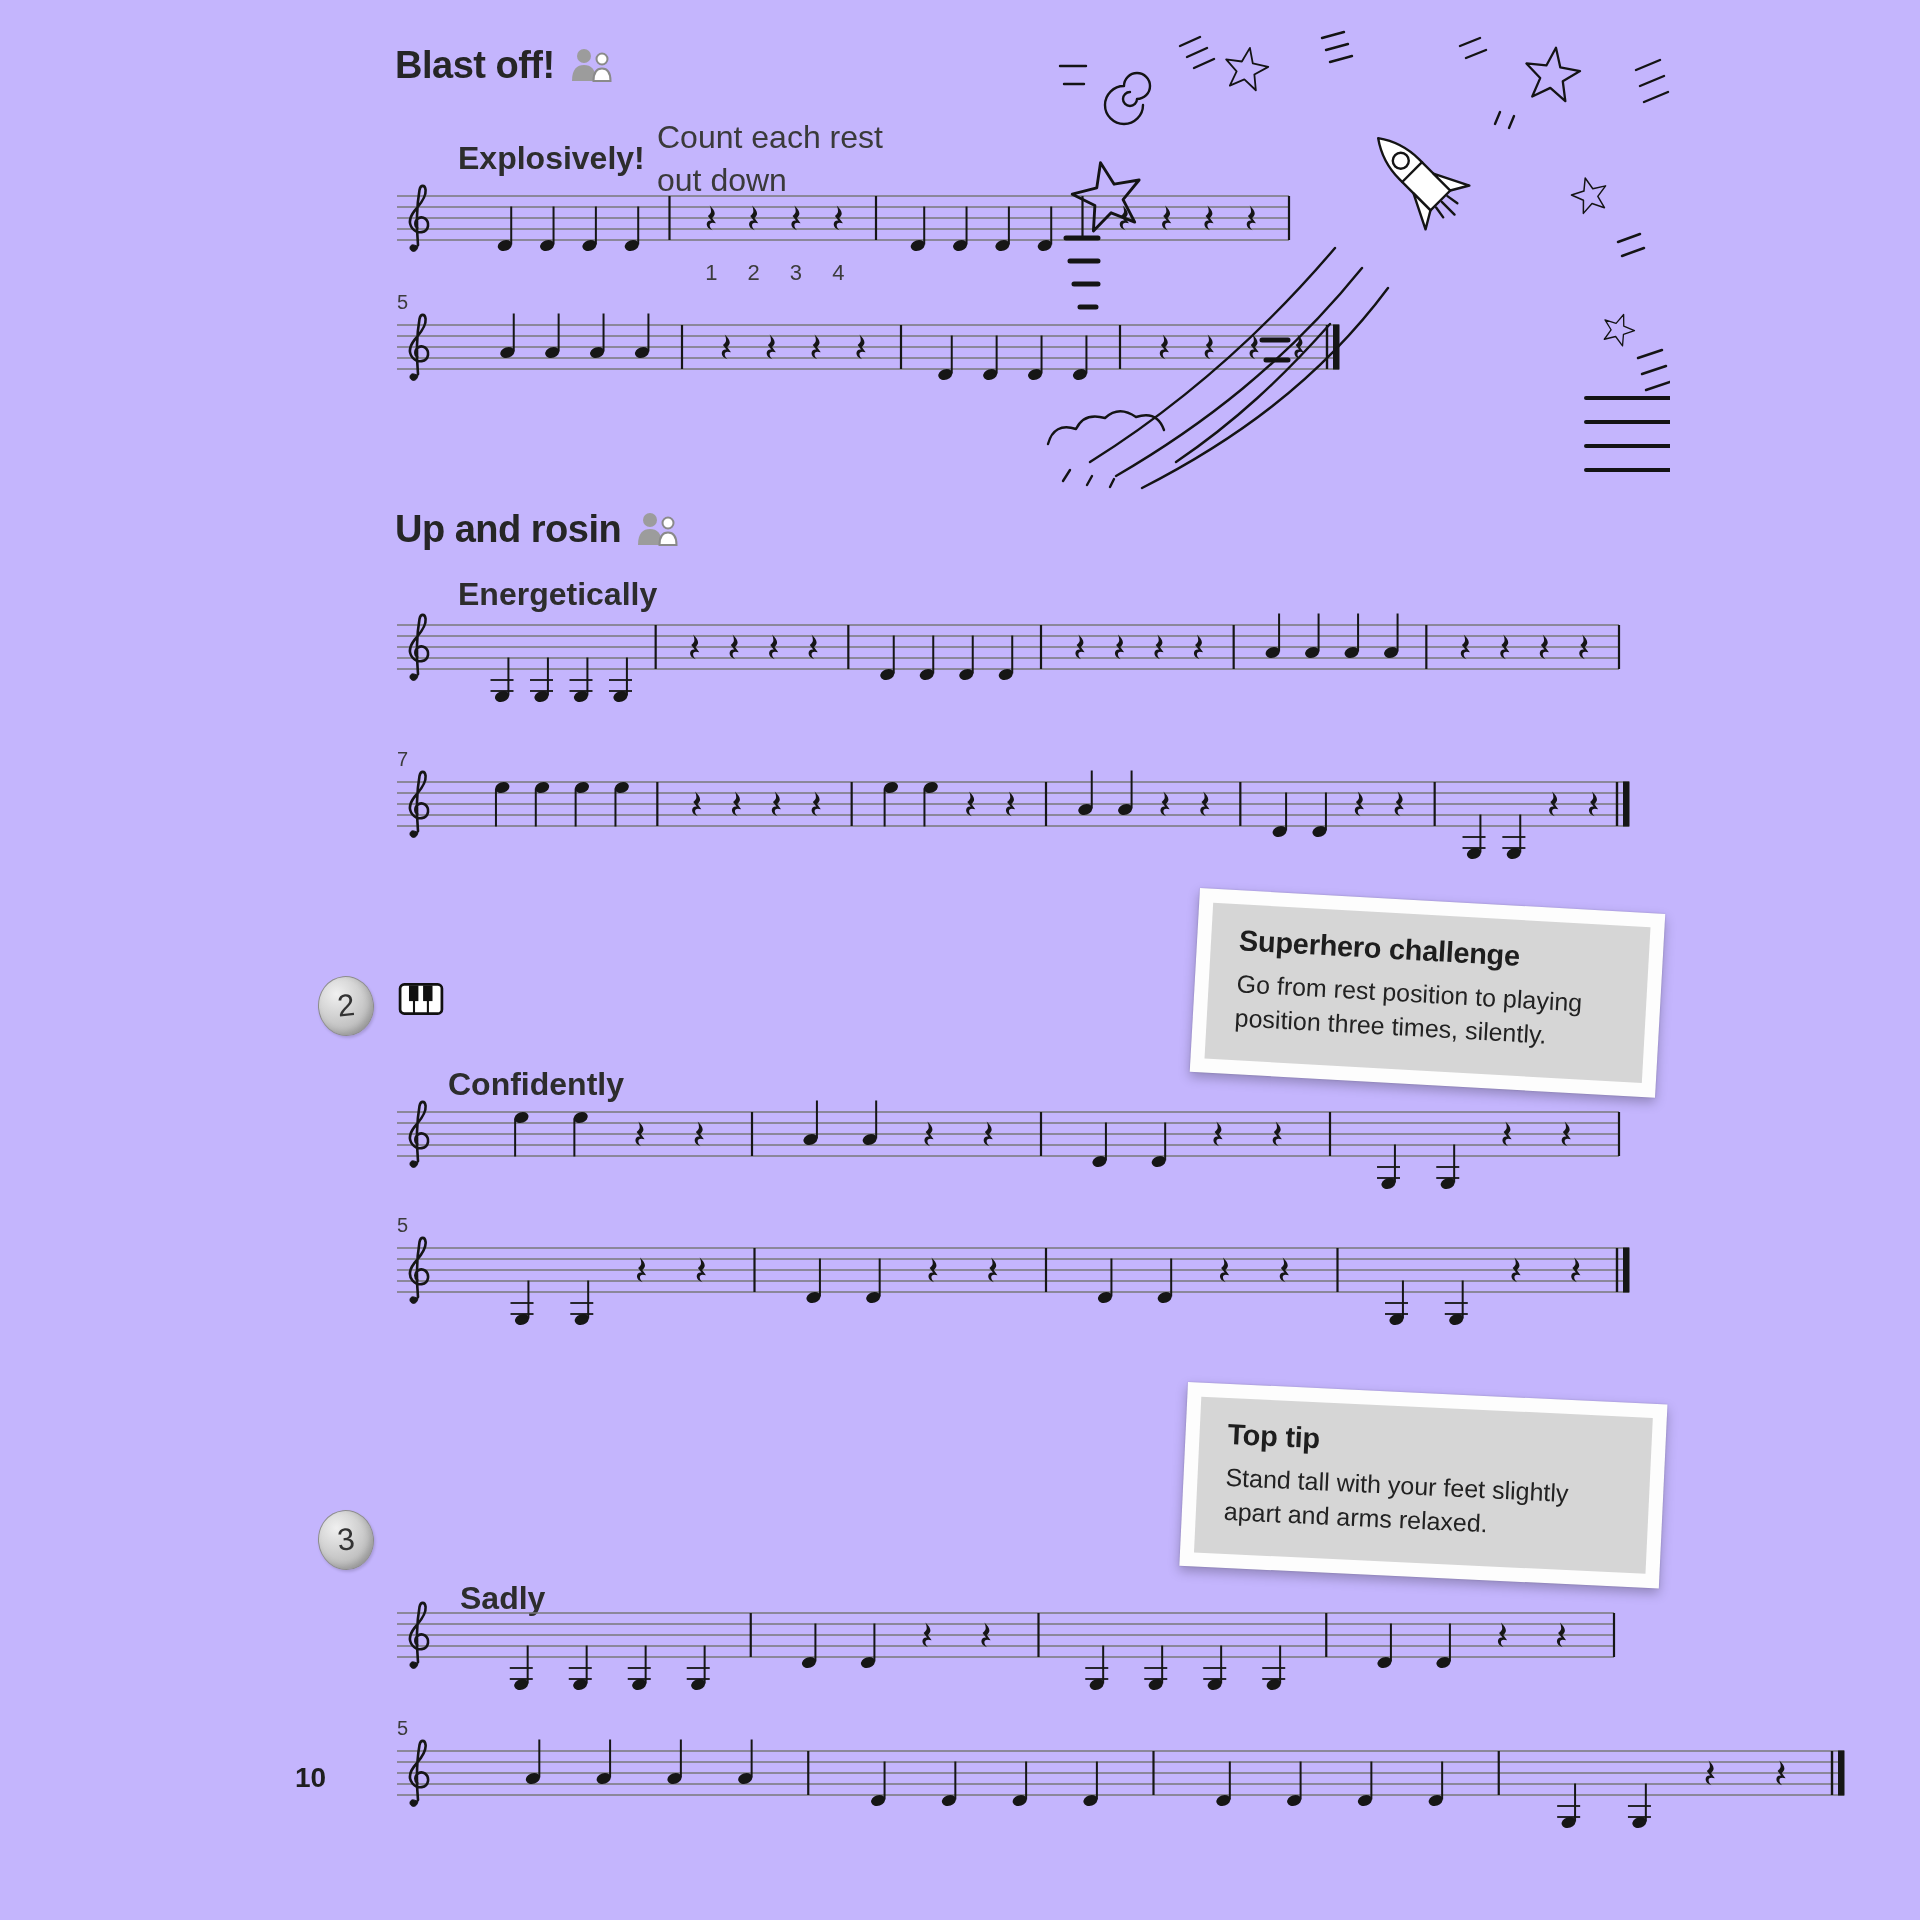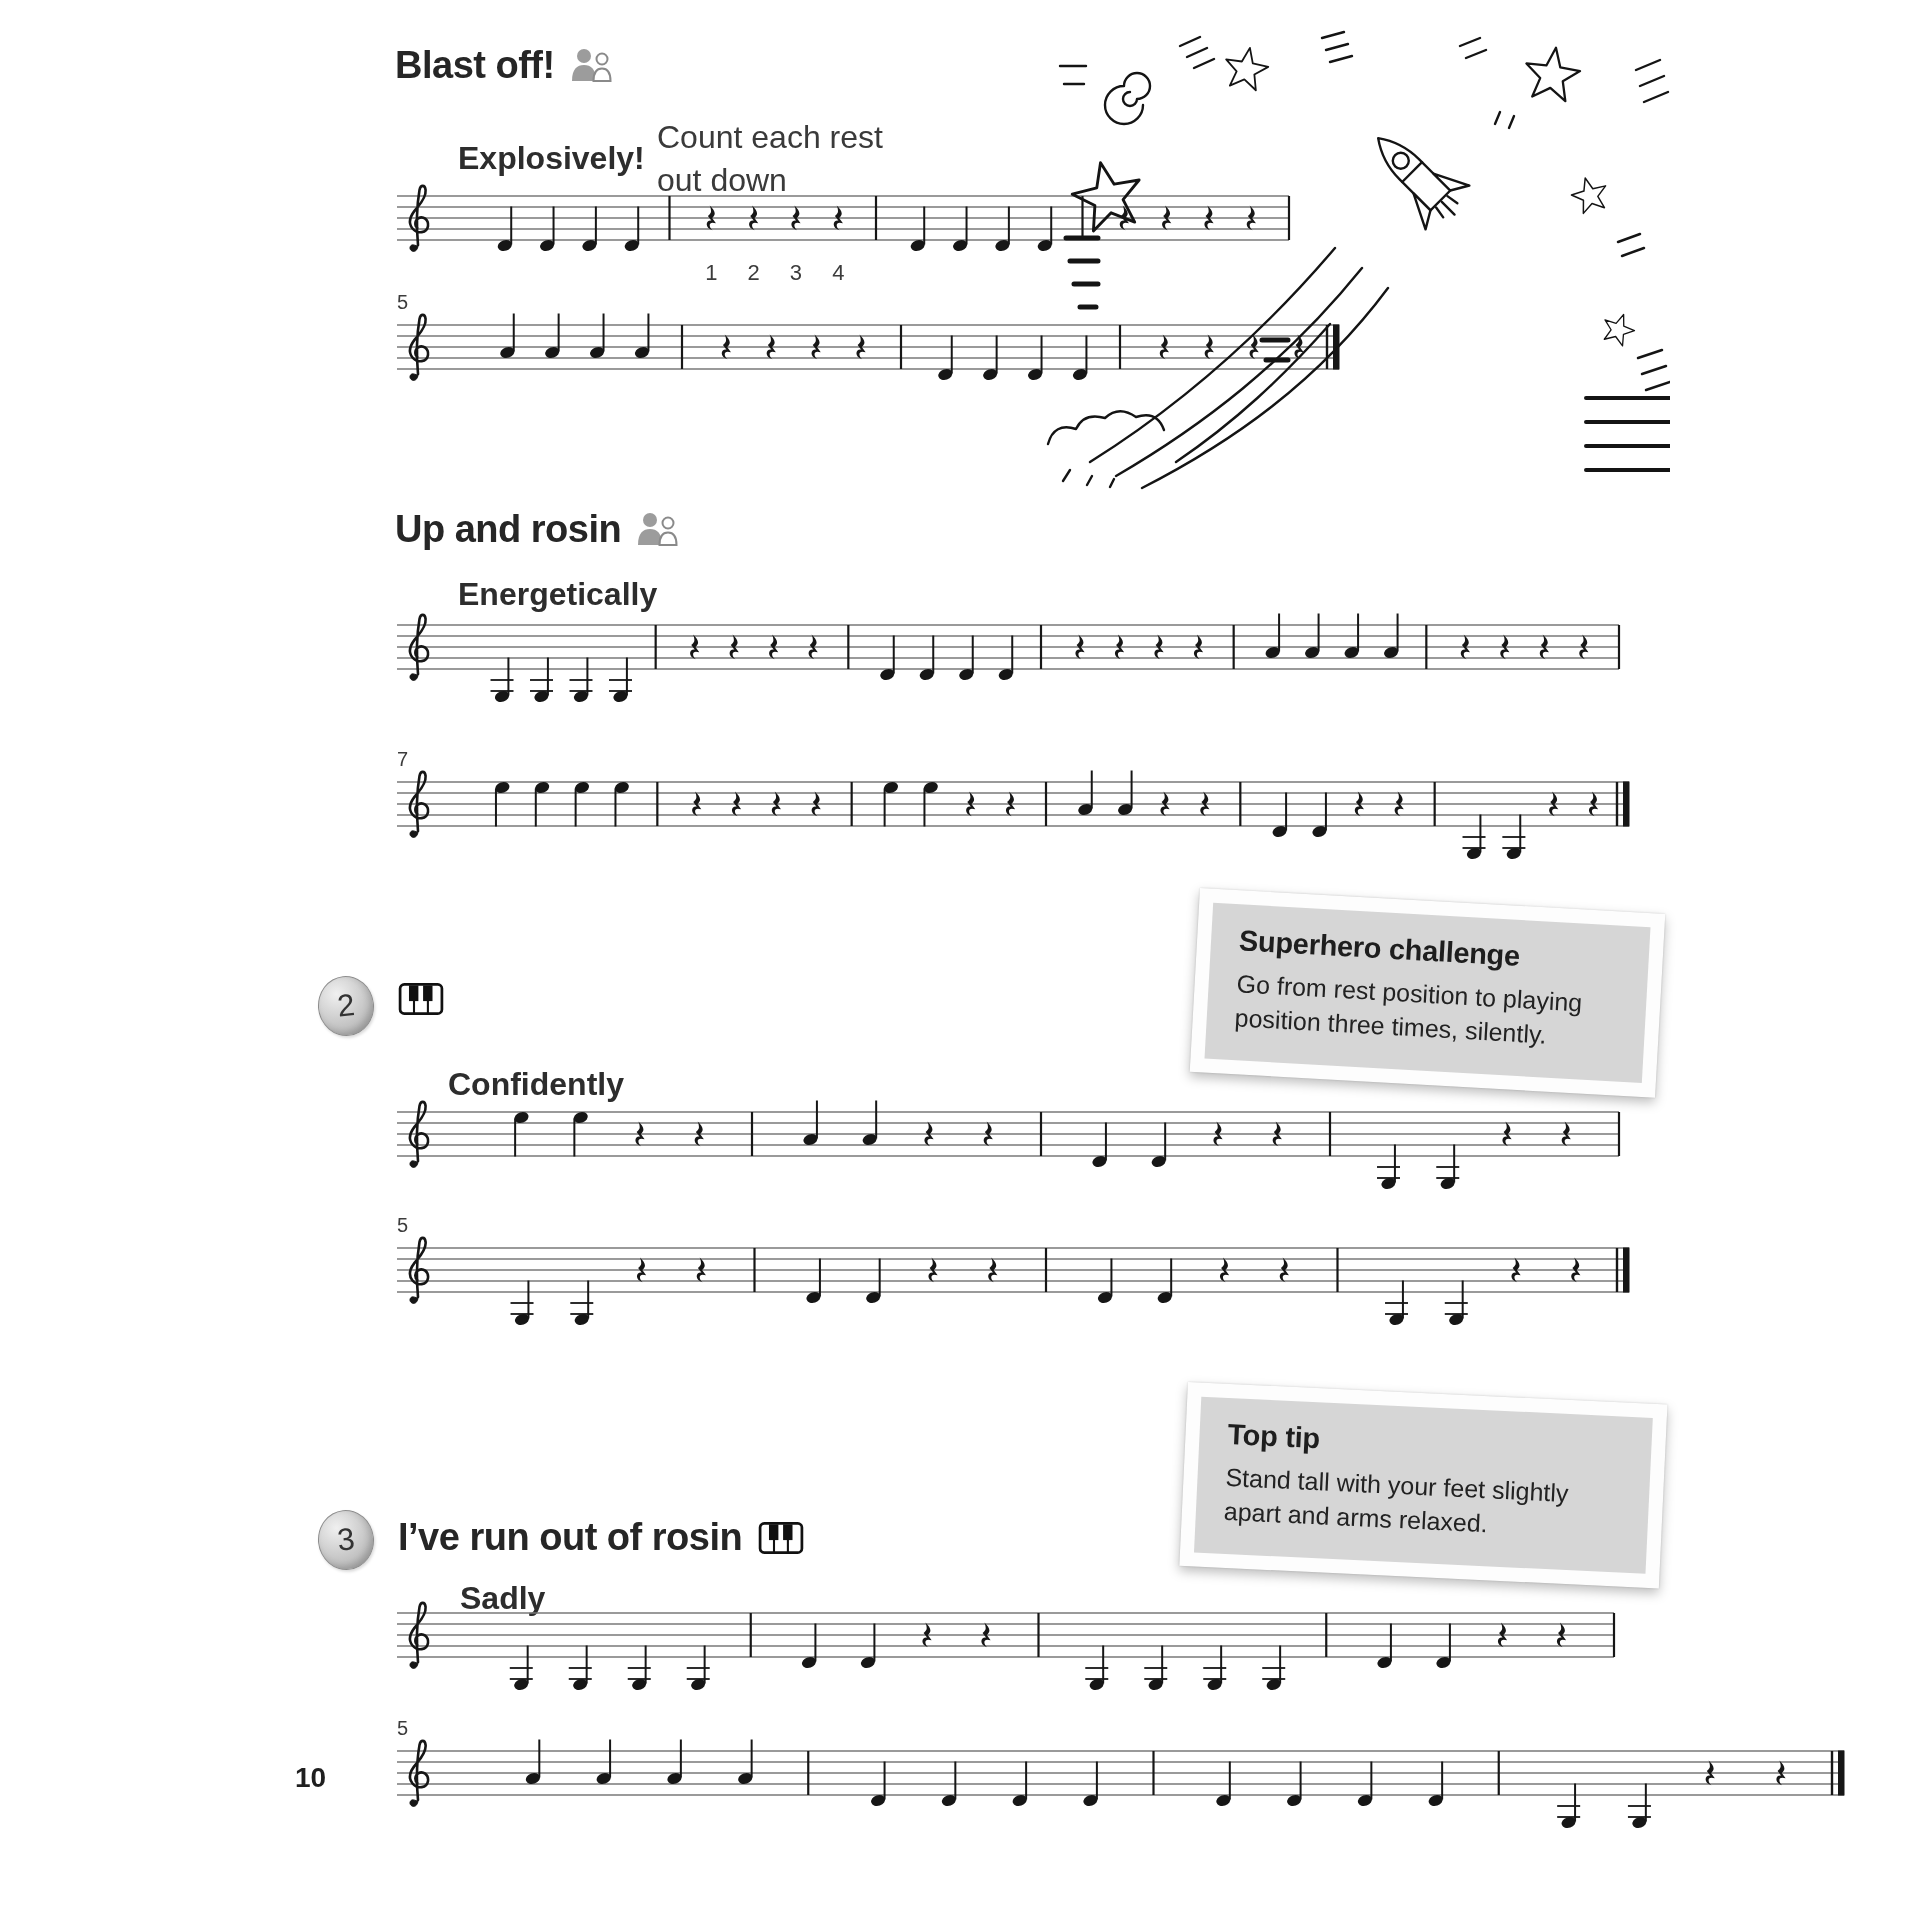--- a/index.html
+++ b/index.html
@@ -1,16 +1,16 @@
 <!DOCTYPE html>
 <html><head>
 <meta charset="utf-8">
 <style>
   html,body{margin:0;padding:0;background:#e9e9e9;}
-  #page{position:relative;width:1920px;height:1920px;background:#ffffff;overflow:hidden;
+  #page{position:relative;width:1920px;height:1920px;background:#c4b5fd;overflow:hidden;
         font-family:"Liberation Sans",sans-serif;color:#222;}
   .song-title{position:absolute;display:flex;align-items:center;gap:16px;
         font-size:38px;font-weight:700;color:#262626;letter-spacing:-0.5px;white-space:nowrap;}
   .tempo{position:absolute;font-size:32px;font-weight:700;color:#2d2d2d;}
   .annotation{position:absolute;font-size:32px;color:#3a3a3a;line-height:1.35;}
   .system{position:absolute;}
   svg{font-family:"Liberation Sans",sans-serif;}
   .badge{position:absolute;width:54px;height:58px;border-radius:50%;
         background:radial-gradient(circle at 35% 28%,#f0f0f0,#c2c2c2 62%,#9b9b9b);
         border:1.5px solid #8d8d8d;display:flex;align-items:center;justify-content:center;
@@ -424,30 +424,20 @@
     </svg>
 
   <div class="tip" style="left:1188px;top:1382px;width:452px;transform:rotate(2.7deg);">
     <div class="tip-inner">
       <h3>Top tip</h3>
       <p>Stand tall with your feet slightly apart and arms relaxed.</p>
     </div>
   </div>
 
   <div class="badge" style="left:318px;top:1510px;">3</div>
-  <div class="song-title" style="left:398px;top:1516px;">
-    <span>I’ve run out of rosin</span>
-    <svg width="46" height="34" viewBox="0 0 44 32">
-      <rect x="2" y="2" width="40" height="28" rx="4" fill="#fff" stroke="#111" stroke-width="2.6"></rect>
-      <line x1="15.3" y1="17" x2="15.3" y2="30" stroke="#111" stroke-width="2"></line>
-      <line x1="28.6" y1="17" x2="28.6" y2="30" stroke="#111" stroke-width="2"></line>
-      <rect x="10.5" y="3" width="9" height="15" fill="#111"></rect>
-      <rect x="24" y="3" width="9" height="15" fill="#111"></rect>
-    </svg>
-  </div>
   <div class="tempo" style="left:460px;top:1580px;">Sadly</div>
   <svg class="system" style="left:393px;top:1573px;" width="1225" height="150" viewBox="0 0 1225 150">
       <line x1="4" y1="40" x2="1221" y2="40" stroke="#787878" stroke-width="1.6"></line>
       <line x1="4" y1="51" x2="1221" y2="51" stroke="#787878" stroke-width="1.6"></line>
       <line x1="4" y1="62" x2="1221" y2="62" stroke="#787878" stroke-width="1.6"></line>
       <line x1="4" y1="73" x2="1221" y2="73" stroke="#787878" stroke-width="1.6"></line>
       <line x1="4" y1="84" x2="1221" y2="84" stroke="#787878" stroke-width="1.6"></line>
       <g transform="translate(26,40)">
         <path d="M -1 49 C -2.5 32 -3 14 0.5 -6 C 1.5 -11.5 6 -11.5 6.6 -6 C 7.2 0 3 6 -2 12 C -9 19.5 -11 27 -6.5 32.5 C -1.5 38.5 8 37 9 30 C 9.8 23.5 4 19.5 -0.8 22.3 C -4.3 24.4 -4.6 29.6 -1.6 32" fill="none" stroke="#161616" stroke-width="2.6" stroke-linecap="round"></path>
         <path d="M -1 49 C -0.8 54.5 -5.2 57 -8 54.3 C -10.2 52.2 -8.6 48.4 -5.6 48.9 C -3.3 49.3 -1.7 50.4 -1 49 Z" fill="#161616" stroke="#161616" stroke-width="1"></path>

